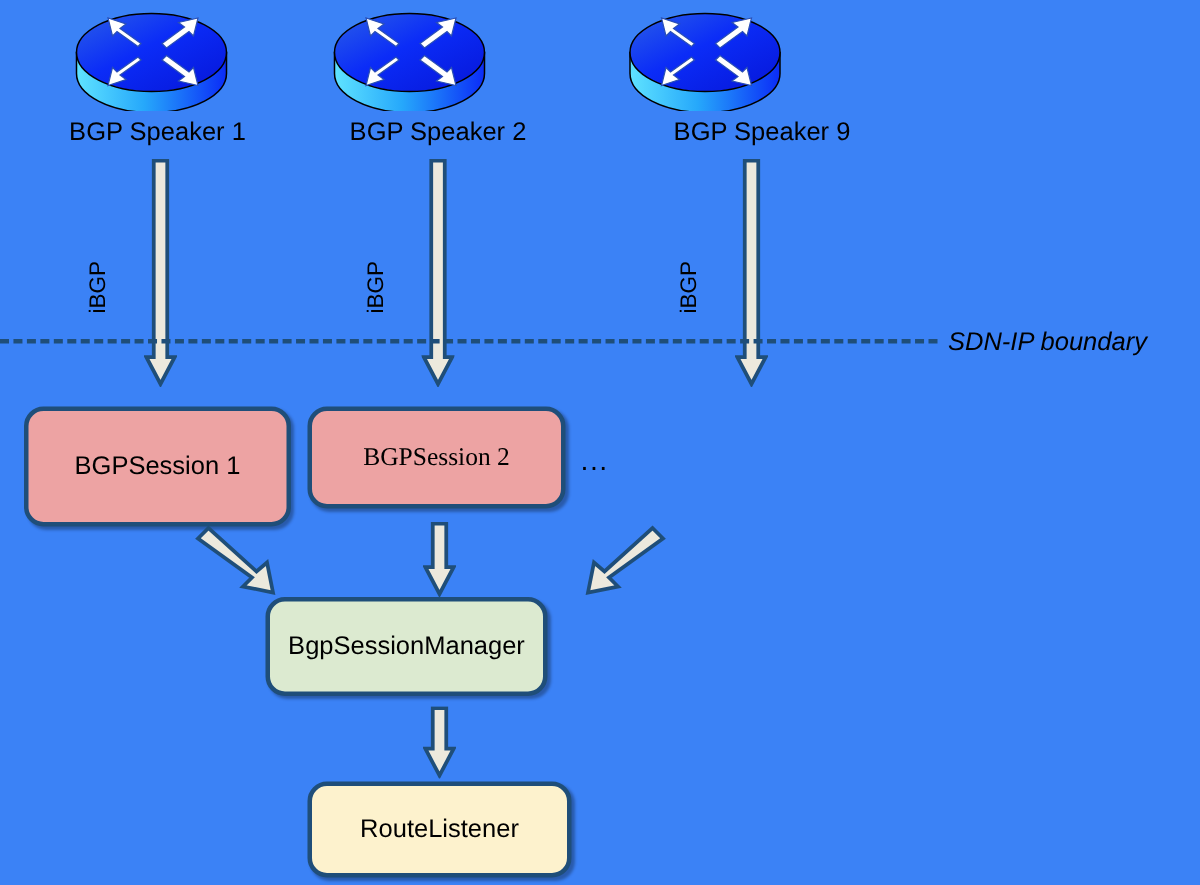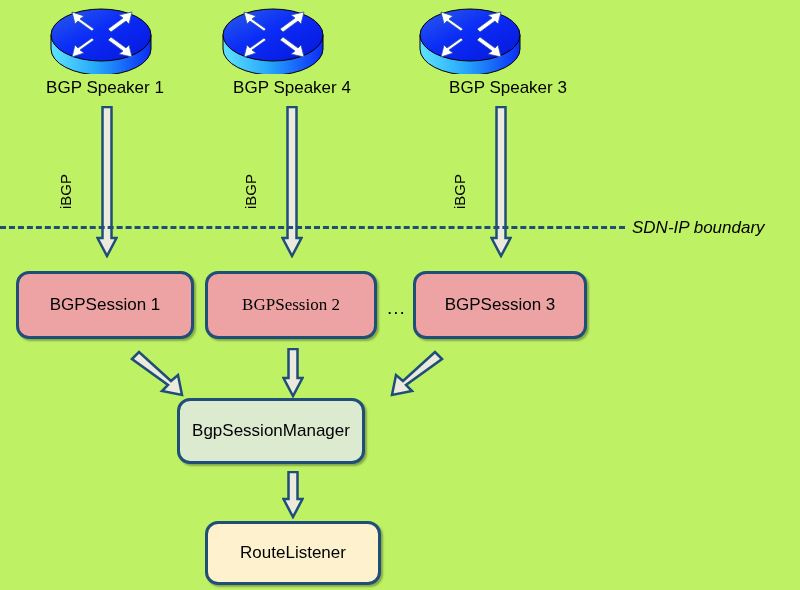--- a/index.html
+++ b/index.html
@@ -7,21 +7,21 @@
     padding: 0;
     background: #ffffff;
   }
   body {
     font-family: "Liberation Sans", sans-serif;
   }
   #canvas {
     position: relative;
     width: 800px;
     height: 590px;
-    background: #bef264;
+    background: #3b82f6;
     overflow: hidden;
   }
   .router {
     position: absolute;
     width: 102px;
     height: 72px;
   }
   .node-label {
     position: absolute;
     font-size: 17px;
@@ -128,21 +128,21 @@
       <path d="M1,33 L1,47 A50,26 0 0 0 101,47 L101,33 Z" fill="url(#rtSide2)" stroke="#000" stroke-width="1"></path>
       <ellipse cx="51" cy="33" rx="50" ry="26" fill="url(#rtTop2)" stroke="#000" stroke-width="1"></ellipse>
       <g fill="#ffffff" stroke="#2a4fb5" stroke-width="0.8">
         <path d="M44,27 L30,17 L34,14 L22,10 L25,22 L28,19 L42,29 Z"></path>
         <path d="M58,27 L73,16 L69,13 L82,10 L79,22 L76,19 L61,30 Z"></path>
         <path d="M44,38 L30,48 L34,51 L22,55 L25,43 L28,46 L42,36 Z"></path>
         <path d="M58,38 L73,49 L69,52 L82,55 L79,43 L76,46 L61,35 Z"></path>
       </g>
     </svg>
   </div>
-  <div class="node-label" style="left:212px; top:78px; width:160px;">BGP Speaker 4</div>
+  <div class="node-label" style="left:212px; top:78px; width:160px;">BGP Speaker 2</div>
 
   <div class="router" style="left:419px; top:2px;">
     <svg viewBox="0 0 102 72" width="102" height="72">
       <defs>
         <linearGradient id="rtTop3" x1="0" y1="0" x2="1" y2="1">
           <stop offset="0%" stop-color="#2a5fe8"></stop>
             <stop offset="45%" stop-color="#0b2cf7"></stop>
             <stop offset="100%" stop-color="#0616d8"></stop>
         </linearGradient>
         <linearGradient id="rtSide3" x1="0" y1="0" x2="1" y2="0">
@@ -154,50 +154,47 @@
       <path d="M1,33 L1,47 A50,26 0 0 0 101,47 L101,33 Z" fill="url(#rtSide3)" stroke="#000" stroke-width="1"></path>
       <ellipse cx="51" cy="33" rx="50" ry="26" fill="url(#rtTop3)" stroke="#000" stroke-width="1"></ellipse>
       <g fill="#ffffff" stroke="#2a4fb5" stroke-width="0.8">
         <path d="M44,27 L30,17 L34,14 L22,10 L25,22 L28,19 L42,29 Z"></path>
         <path d="M58,27 L73,16 L69,13 L82,10 L79,22 L76,19 L61,30 Z"></path>
         <path d="M44,38 L30,48 L34,51 L22,55 L25,43 L28,46 L42,36 Z"></path>
         <path d="M58,38 L73,49 L69,52 L82,55 L79,43 L76,46 L61,35 Z"></path>
       </g>
     </svg>
   </div>
-  <div class="node-label" style="left:428px; top:78px; width:160px;">BGP Speaker 3</div>
+  <div class="node-label" style="left:428px; top:78px; width:160px;">BGP Speaker 9</div>
 
   <svg class="arrow-svg" style="left:96px; top:106px;" width="22" height="152">
     <path d="M6.5,1 L15.5,1 L15.5,132 L20.5,132 L11,150 L1.5,132 L6.5,132 Z" fill="#ece9dd" stroke="#1f4e79" stroke-width="2.5"></path>
   </svg>
   <div class="ibgp-label" style="left:74px; top:192px;">iBGP</div>
 
   <svg class="arrow-svg" style="left:281px; top:106px;" width="22" height="152">
     <path d="M6.5,1 L15.5,1 L15.5,132 L20.5,132 L11,150 L1.5,132 L6.5,132 Z" fill="#ece9dd" stroke="#1f4e79" stroke-width="2.5"></path>
   </svg>
   <div class="ibgp-label" style="left:259px; top:192px;">iBGP</div>
 
   <svg class="arrow-svg" style="left:490px; top:106px;" width="22" height="152">
     <path d="M6.5,1 L15.5,1 L15.5,132 L20.5,132 L11,150 L1.5,132 L6.5,132 Z" fill="#ece9dd" stroke="#1f4e79" stroke-width="2.5"></path>
   </svg>
   <div class="ibgp-label" style="left:468px; top:192px;">iBGP</div>
 
   <div class="boundary-line"></div>
   <div class="boundary-label">SDN-IP boundary</div>
 
-  <div class="box box-session" style="left:16px; top:271px; width:178px; height:68px;">
+  <div class="box box-session" style="left:16px; top:271px; width:178px; height:80px;">
     <span>BGPSession 1</span>
   </div>
   <div class="box box-session" style="left:205px; top:271px; width:172px; height:68px;font-family:Liberation Serif, serif;">
     <span>BGPSession 2</span>
   </div>
   <div class="ellipsis" style="left:387px; top:297px;">...</div>
-  <div class="box box-session" style="left:413px; top:271px; width:174px; height:68px;">
-    <span>BGPSession 3</span>
-  </div>
 
   <svg class="arrow-svg" style="left:128px; top:348px;" width="60" height="50">
     <path d="M4,11 L11,4 L43,33 L50,27 L54,47 L34,43 L40,37 Z" fill="#ece9dd" stroke="#1f4e79" stroke-width="2.5" stroke-linejoin="miter"></path>
   </svg>
 
   <svg class="arrow-svg" style="left:282px; top:348px;" width="22" height="50">
     <path d="M6.5,1 L15.5,1 L15.5,30 L20.5,30 L11,48 L1.5,30 L6.5,30 Z" fill="#ece9dd" stroke="#1f4e79" stroke-width="2.5"></path>
   </svg>
 
   <svg class="arrow-svg" style="left:386px; top:348px;" width="60" height="50">

